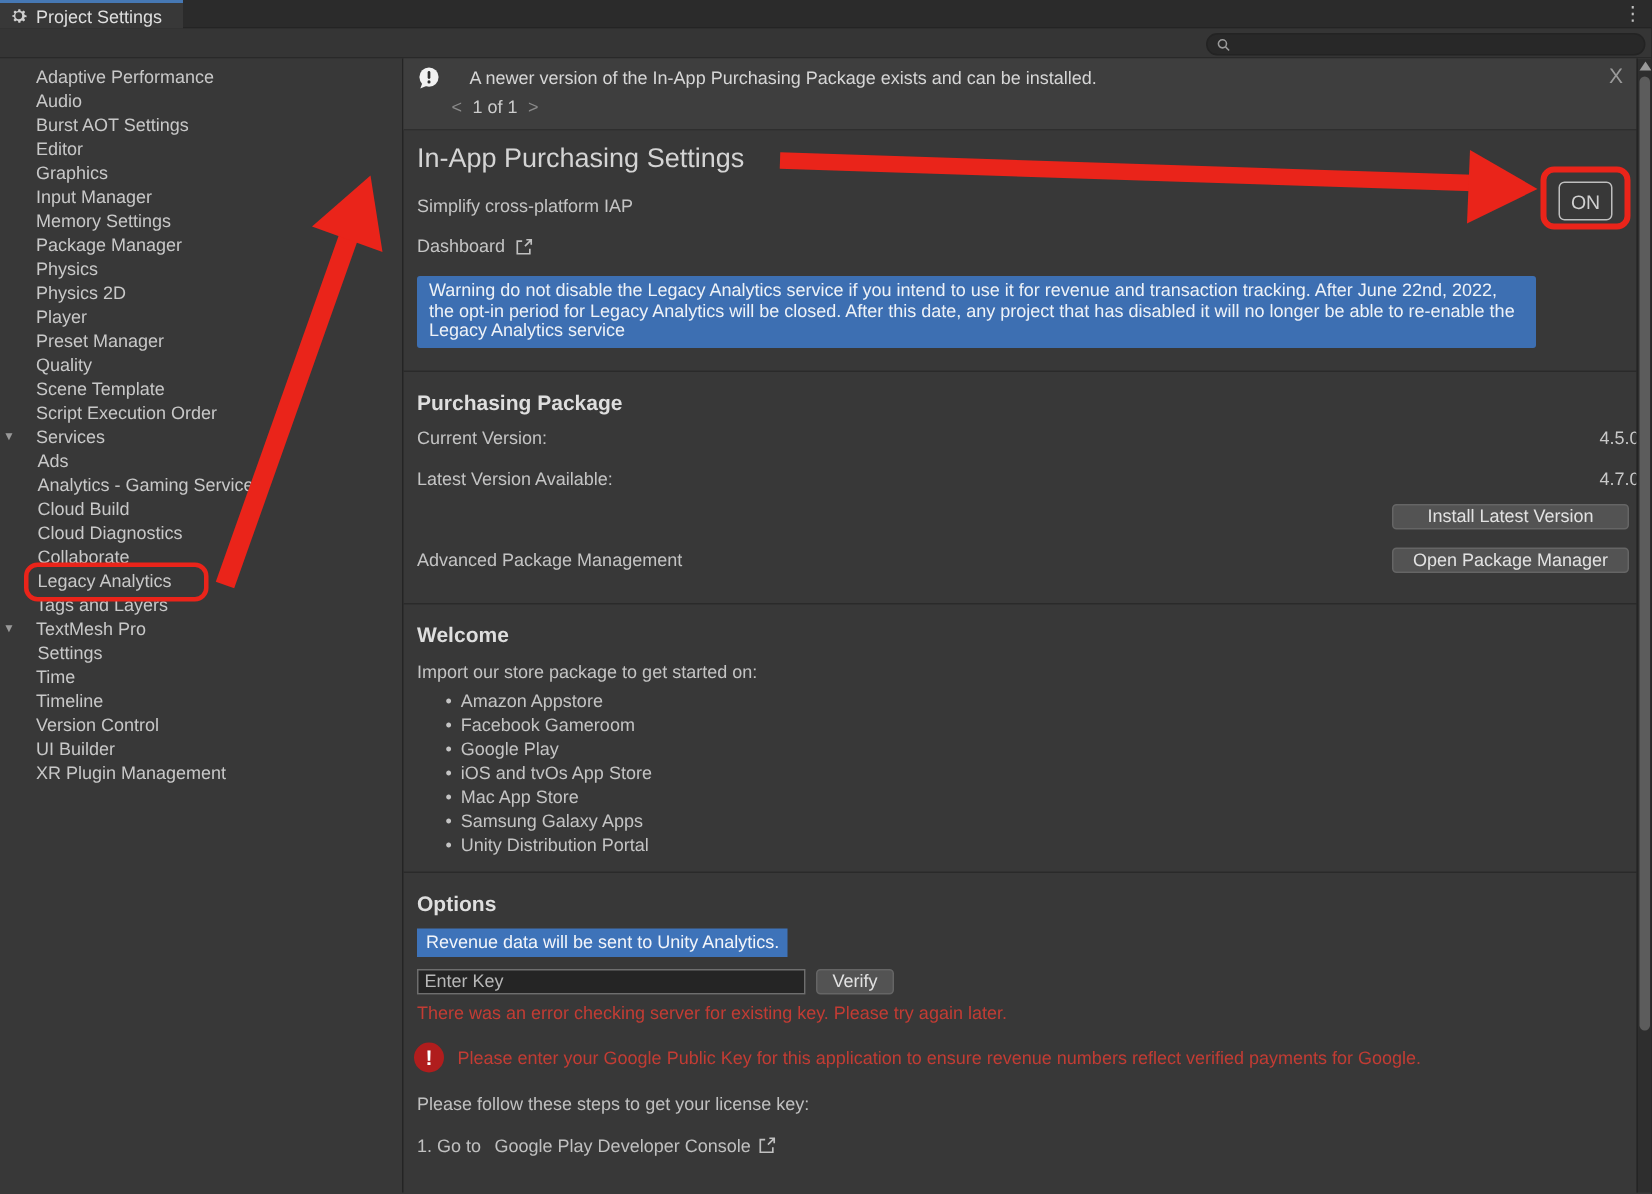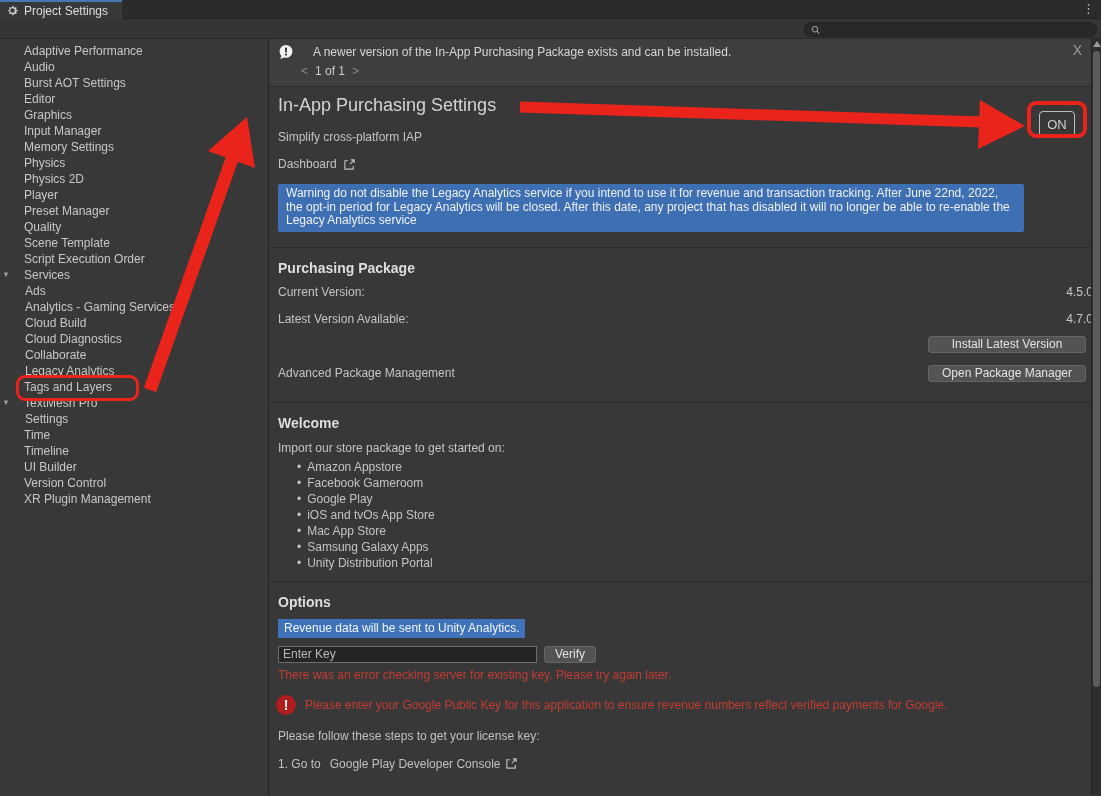--- a/index.html
+++ b/index.html
@@ -97,21 +97,21 @@
   .gwarn{display:flex;align-items:center;gap:9px;margin:13px 0 0 7px;}
   .err-ico{
     width:20px;height:20px;border-radius:50%;background:#b01d1d;color:#ffffff;flex:0 0 auto;
     font-weight:700;font-size:14px;text-align:center;line-height:20px;
   }
   .gwarn .t{color:#c23c34;}
   .steps{margin:14px 0 0 9px;color:#c0c0c0;}
   .step1{margin:14px 0 0 9px;display:flex;align-items:center;gap:5px;color:#c0c0c0;}
   .step1 .lnk{margin-left:4px;}
   
-  .on-wrap{position:absolute;top:62px;right:14px;width:60px;height:37px;z-index:5;}
+  .on-wrap{position:absolute;top:72px;right:14px;width:60px;height:42px;z-index:5;}
   .on-redbox{
     position:absolute;inset:0;border:4px solid #ea241a;border-radius:9px;pointer-events:none;
   }
   .on-btn{
     position:absolute;left:12px;top:10px;width:36px;height:26px;background:transparent;
     border:1px solid #bebebe;border-radius:4px;color:#cfcfcf;font-size:13px;cursor:pointer;
     font-family:"Liberation Sans","DejaVu Sans",sans-serif;
   }
   
   .scroll-track{
@@ -188,20 +188,24 @@
         <div class="side-item">
           
           <span>Input Manager</span>
         </div>
 
         <div class="side-item">
           
           <span>Memory Settings</span>
         </div>
 
+        <div class="side-item">
+          
+          <span>Package Manager</span>
+        </div>
 
         <div class="side-item">
           
           <span>Physics</span>
         </div>
 
         <div class="side-item">
           
           <span>Physics 2D</span>
         </div>
@@ -287,26 +291,26 @@
           <span>Time</span>
         </div>
 
         <div class="side-item">
           
           <span>Timeline</span>
         </div>
 
         <div class="side-item">
           
+          <span>Version Control</span>
+        </div>
+
+        <div class="side-item">
+          
           <span>UI Builder</span>
-        </div>
-
-        <div class="side-item">
-          
-          <span>Version Control</span>
         </div>
 
         <div class="side-item">
           
           <span>XR Plugin Management</span>
         </div>
       </div>
 
     <div class="main">
 

